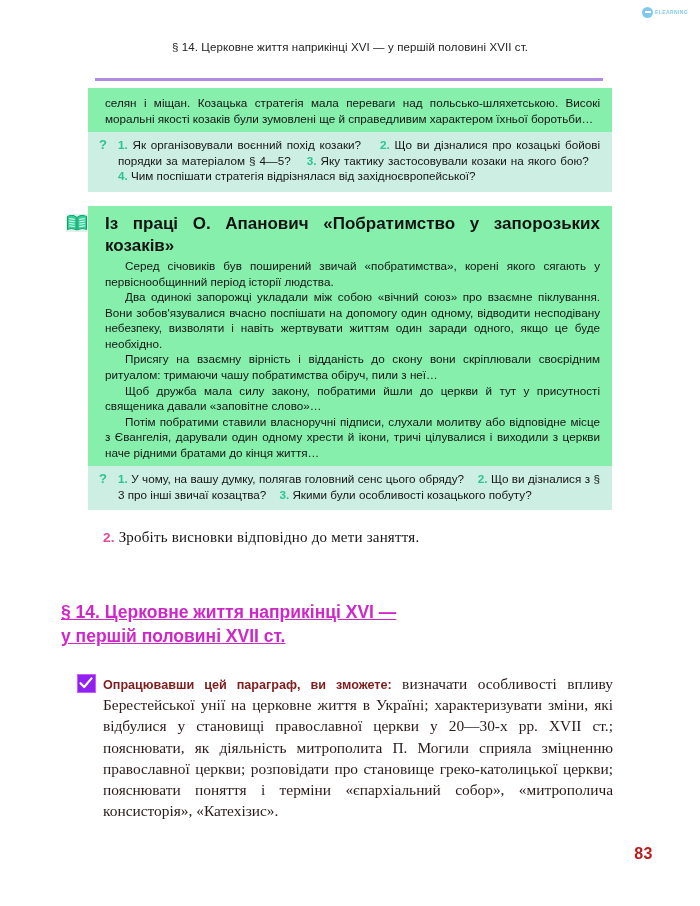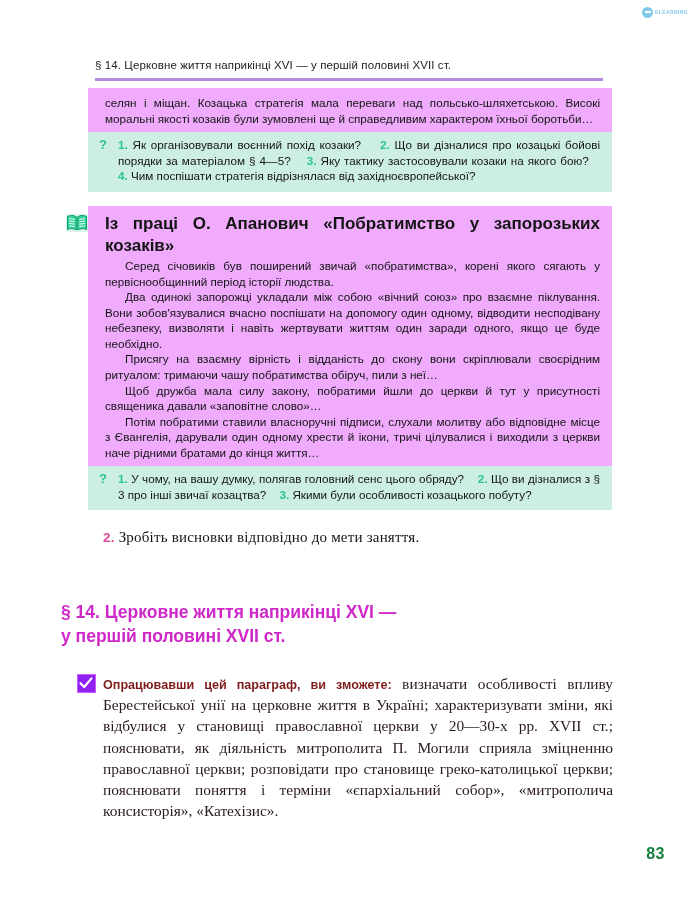--- a/index.html
+++ b/index.html
@@ -46,24 +46,24 @@
     font-size: 5px;
     letter-spacing: .4px;
     color: #1a9ddb;
     font-weight: bold;
     white-space: nowrap;
   }
 
   
   .running-head {
     position: absolute;
-    top: 59px;
+    top: 41px;
     left: 95px;
     width: 510px;
-    text-align: left;
+    text-align: center;
     font-size: 11.5px;
     color: #222;
     letter-spacing: .1px;
   }
   .rule {
     position: absolute;
     top: 78px;
     left: 95px;
     width: 508px;
     height: 2.5px;
@@ -73,21 +73,21 @@
   
   .column {
     position: absolute;
     left: 88px;
     top: 88px;
     width: 524px;
   }
 
   
   .green-box {
-    background: #f0abfc;
+    background: #86efac;
     position: relative;
     padding: 7px 12px 8px 17px;
     box-sizing: border-box;
     font-size: 11.7px;
     line-height: 1.33;
     color: #141414;
   }
   .green-box.box-one { margin-top: 0; }
   .green-box p {
     margin: 0;
@@ -152,20 +152,21 @@
   }
 
   
   .section-heading {
     margin-top: 55px;
     margin-left: -27px;
     color: #cf28c9;
     font-weight: bold;
     font-size: 17.5px;
     line-height: 1.35;
+    text-decoration: underline;
   }
 
   
   .objectives {
     position: relative;
     margin-top: 24px;
     margin-left: 15px;
     width: 510px;
     font-family: "Liberation Serif", serif;
     font-size: 15.4px;
@@ -188,25 +189,25 @@
     height: 19px;
     background: #8f22f0;
     border: 1.5px solid #cf5bff;
     box-sizing: border-box;
   }
   .icon-check svg { display:block; }
 
   
   .page-number {
     position: absolute;
-    right: 35px;
+    right: 47px;
     bottom: 43px;
     font-size: 16px;
     font-weight: bold;
-    color: #15803d;
+    color: #b91c1c;
     letter-spacing: .5px;
   }
 </style>
 </head>
 <body>
 
 <div class="watermark">
   <span class="wm-dot"></span>
   <span class="wm-text">ELEARNING</span>
 </div>

